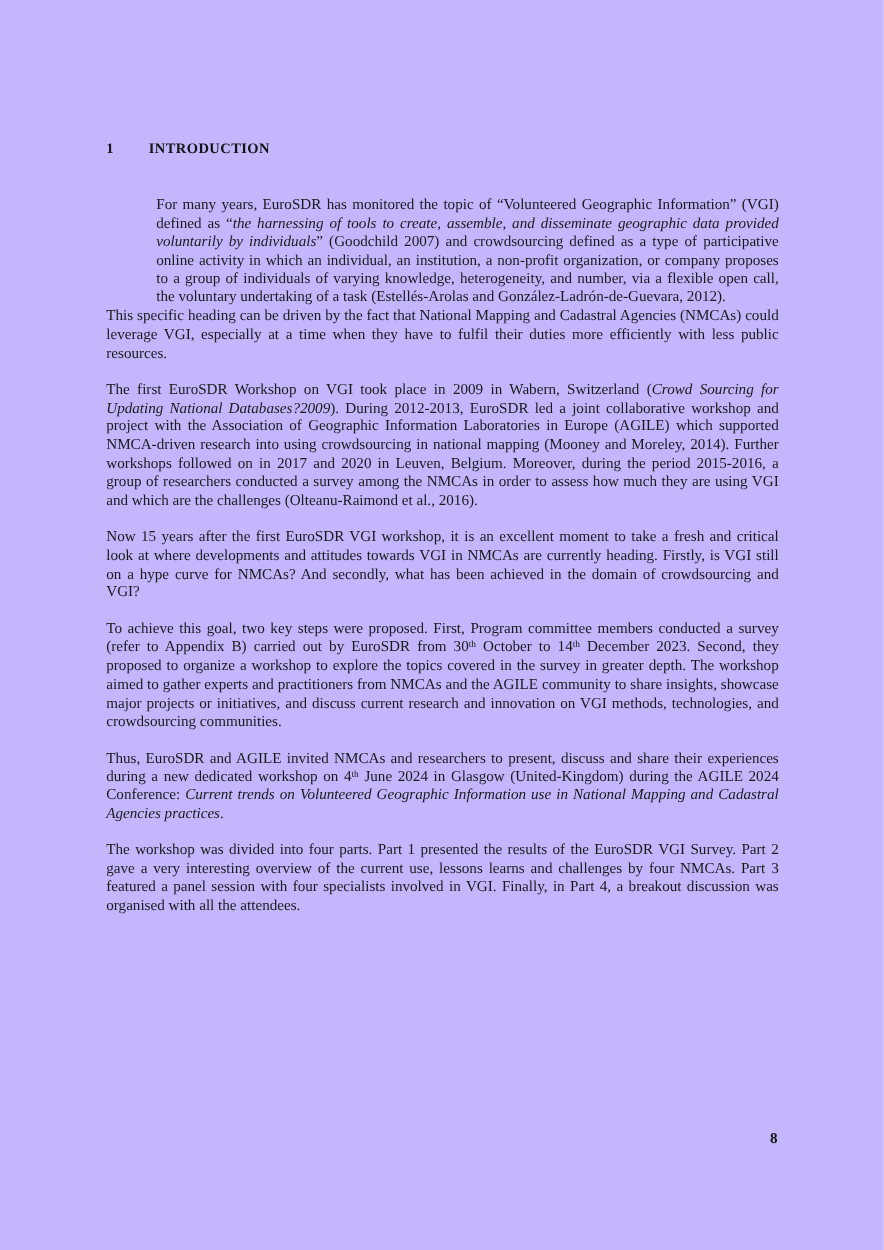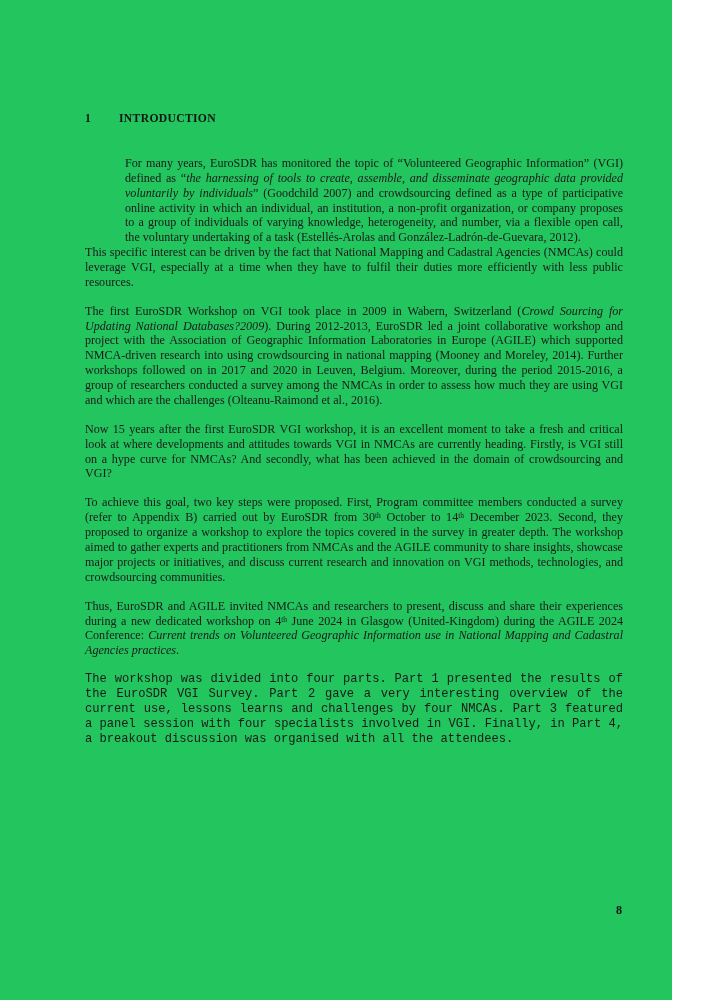--- a/index.html
+++ b/index.html
@@ -12,24 +12,23 @@
     height: 1000px;
     position: relative;
     font-family: "Liberation Serif", "DejaVu Serif", serif;
     color: #1a1a1a;
     overflow: hidden;
   }
   .page {
     position: absolute;
     left: 0;
     top: 0;
-    width: 628px;
+    width: 707px;
     height: 1000px;
-    background: #22c55e;
-    padding-left: 44px;
+    background: #c4b5fd;
   }
   .content {
     position: absolute;
     left: 85px;
     top: 112px;
     width: 538px;
   }
   
   .heading {
     font-size: 11.6px;
@@ -55,21 +54,20 @@
     margin: 0 0 14.2px 0;
     color: #1a1a1a;
     hyphens: none;
   }
   .para.tight {
     margin-bottom: 0;
     margin-left: 40px;
   }
   .para:last-of-type {
     margin-bottom: 0;
-    font-family: Liberation Mono, monospace;
   }
   .para i,
   .para em {
     font-style: italic;
   }
   sup {
     font-size: 0.62em;
     vertical-align: 0.42em;
     line-height: 0;
   }
@@ -91,21 +89,21 @@
 <div class="page">
 
   <div class="content">
 
     <h1 class="heading">
       <span class="num">1</span><span class="title">INTRODUCTION</span>
     </h1>
 
     <div id="body-text">
         <p class="para tight"><span>For many years, EuroSDR has monitored the topic of “Volunteered Geographic Information” (VGI) defined as “</span><i>the harnessing of tools to create, assemble, and disseminate geographic data provided voluntarily by individuals</i><span>” (Goodchild 2007) and crowdsourcing defined as a type of participative online activity in which an individual, an institution, a non-profit organization, or company proposes to a group of individuals of varying knowledge, heterogeneity, and number, via a flexible open call, the voluntary undertaking of a task (Estellés-Arolas and González-Ladrón-de-Guevara, 2012).</span></p>
-        <p class="para"><span>This specific interest can be driven by the fact that National Mapping and Cadastral Agencies (NMCAs) could leverage VGI, especially at a time when they have to fulfil their duties more efficiently with less public resources.</span></p>
+        <p class="para"><span>This specific heading can be driven by the fact that National Mapping and Cadastral Agencies (NMCAs) could leverage VGI, especially at a time when they have to fulfil their duties more efficiently with less public resources.</span></p>
         <p class="para"><span>The first EuroSDR Workshop on VGI took place in 2009 in Wabern, Switzerland (</span><i>Crowd Sourcing for Updating National Databases?2009</i><span>). During 2012-2013, EuroSDR led a joint collaborative workshop and project with the Association of Geographic Information Laboratories in Europe (AGILE) which supported NMCA-driven research into using crowdsourcing in national mapping (Mooney and Moreley, 2014). Further workshops followed on in 2017 and 2020 in Leuven, Belgium. Moreover, during the period 2015-2016, a group of researchers conducted a survey among the NMCAs in order to assess how much they are using VGI and which are the challenges (Olteanu-Raimond et al., 2016).</span></p>
         <p class="para"><span>Now 15 years after the first EuroSDR VGI workshop, it is an excellent moment to take a fresh and critical look at where developments and attitudes towards VGI in NMCAs are currently heading. Firstly, is VGI still on a hype curve for NMCAs? And secondly, what has been achieved in the domain of crowdsourcing and VGI?</span></p>
         <p class="para"><span>To achieve this goal, two key steps were proposed. First, Program committee members conducted a survey (refer to Appendix B) carried out by EuroSDR from 30</span><sup>th</sup><span> October to 14</span><sup>th</sup><span> December 2023. Second, they proposed to organize a workshop to explore the topics covered in the survey in greater depth. The workshop aimed to gather experts and practitioners from NMCAs and the AGILE community to share insights, showcase major projects or initiatives, and discuss current research and innovation on VGI methods, technologies, and crowdsourcing communities.</span></p>
         <p class="para"><span>Thus, EuroSDR and AGILE invited NMCAs and researchers to present, discuss and share their experiences during a new dedicated workshop on 4</span><sup>th</sup><span> June 2024 in Glasgow (United-Kingdom) during the AGILE 2024 Conference: </span><i>Current trends on Volunteered Geographic Information use in National Mapping and Cadastral Agencies practices</i><span>.</span></p>
         <p class="para"><span>The workshop was divided into four parts. Part 1 presented the results of the EuroSDR VGI Survey. Part 2 gave a very interesting overview of the current use, lessons learns and challenges by four NMCAs. Part 3 featured a panel session with four specialists involved in VGI. Finally, in Part 4, a breakout discussion was organised with all the attendees.</span></p>
       </div>
 
   </div>
 
   <div class="page-number">8</div>

